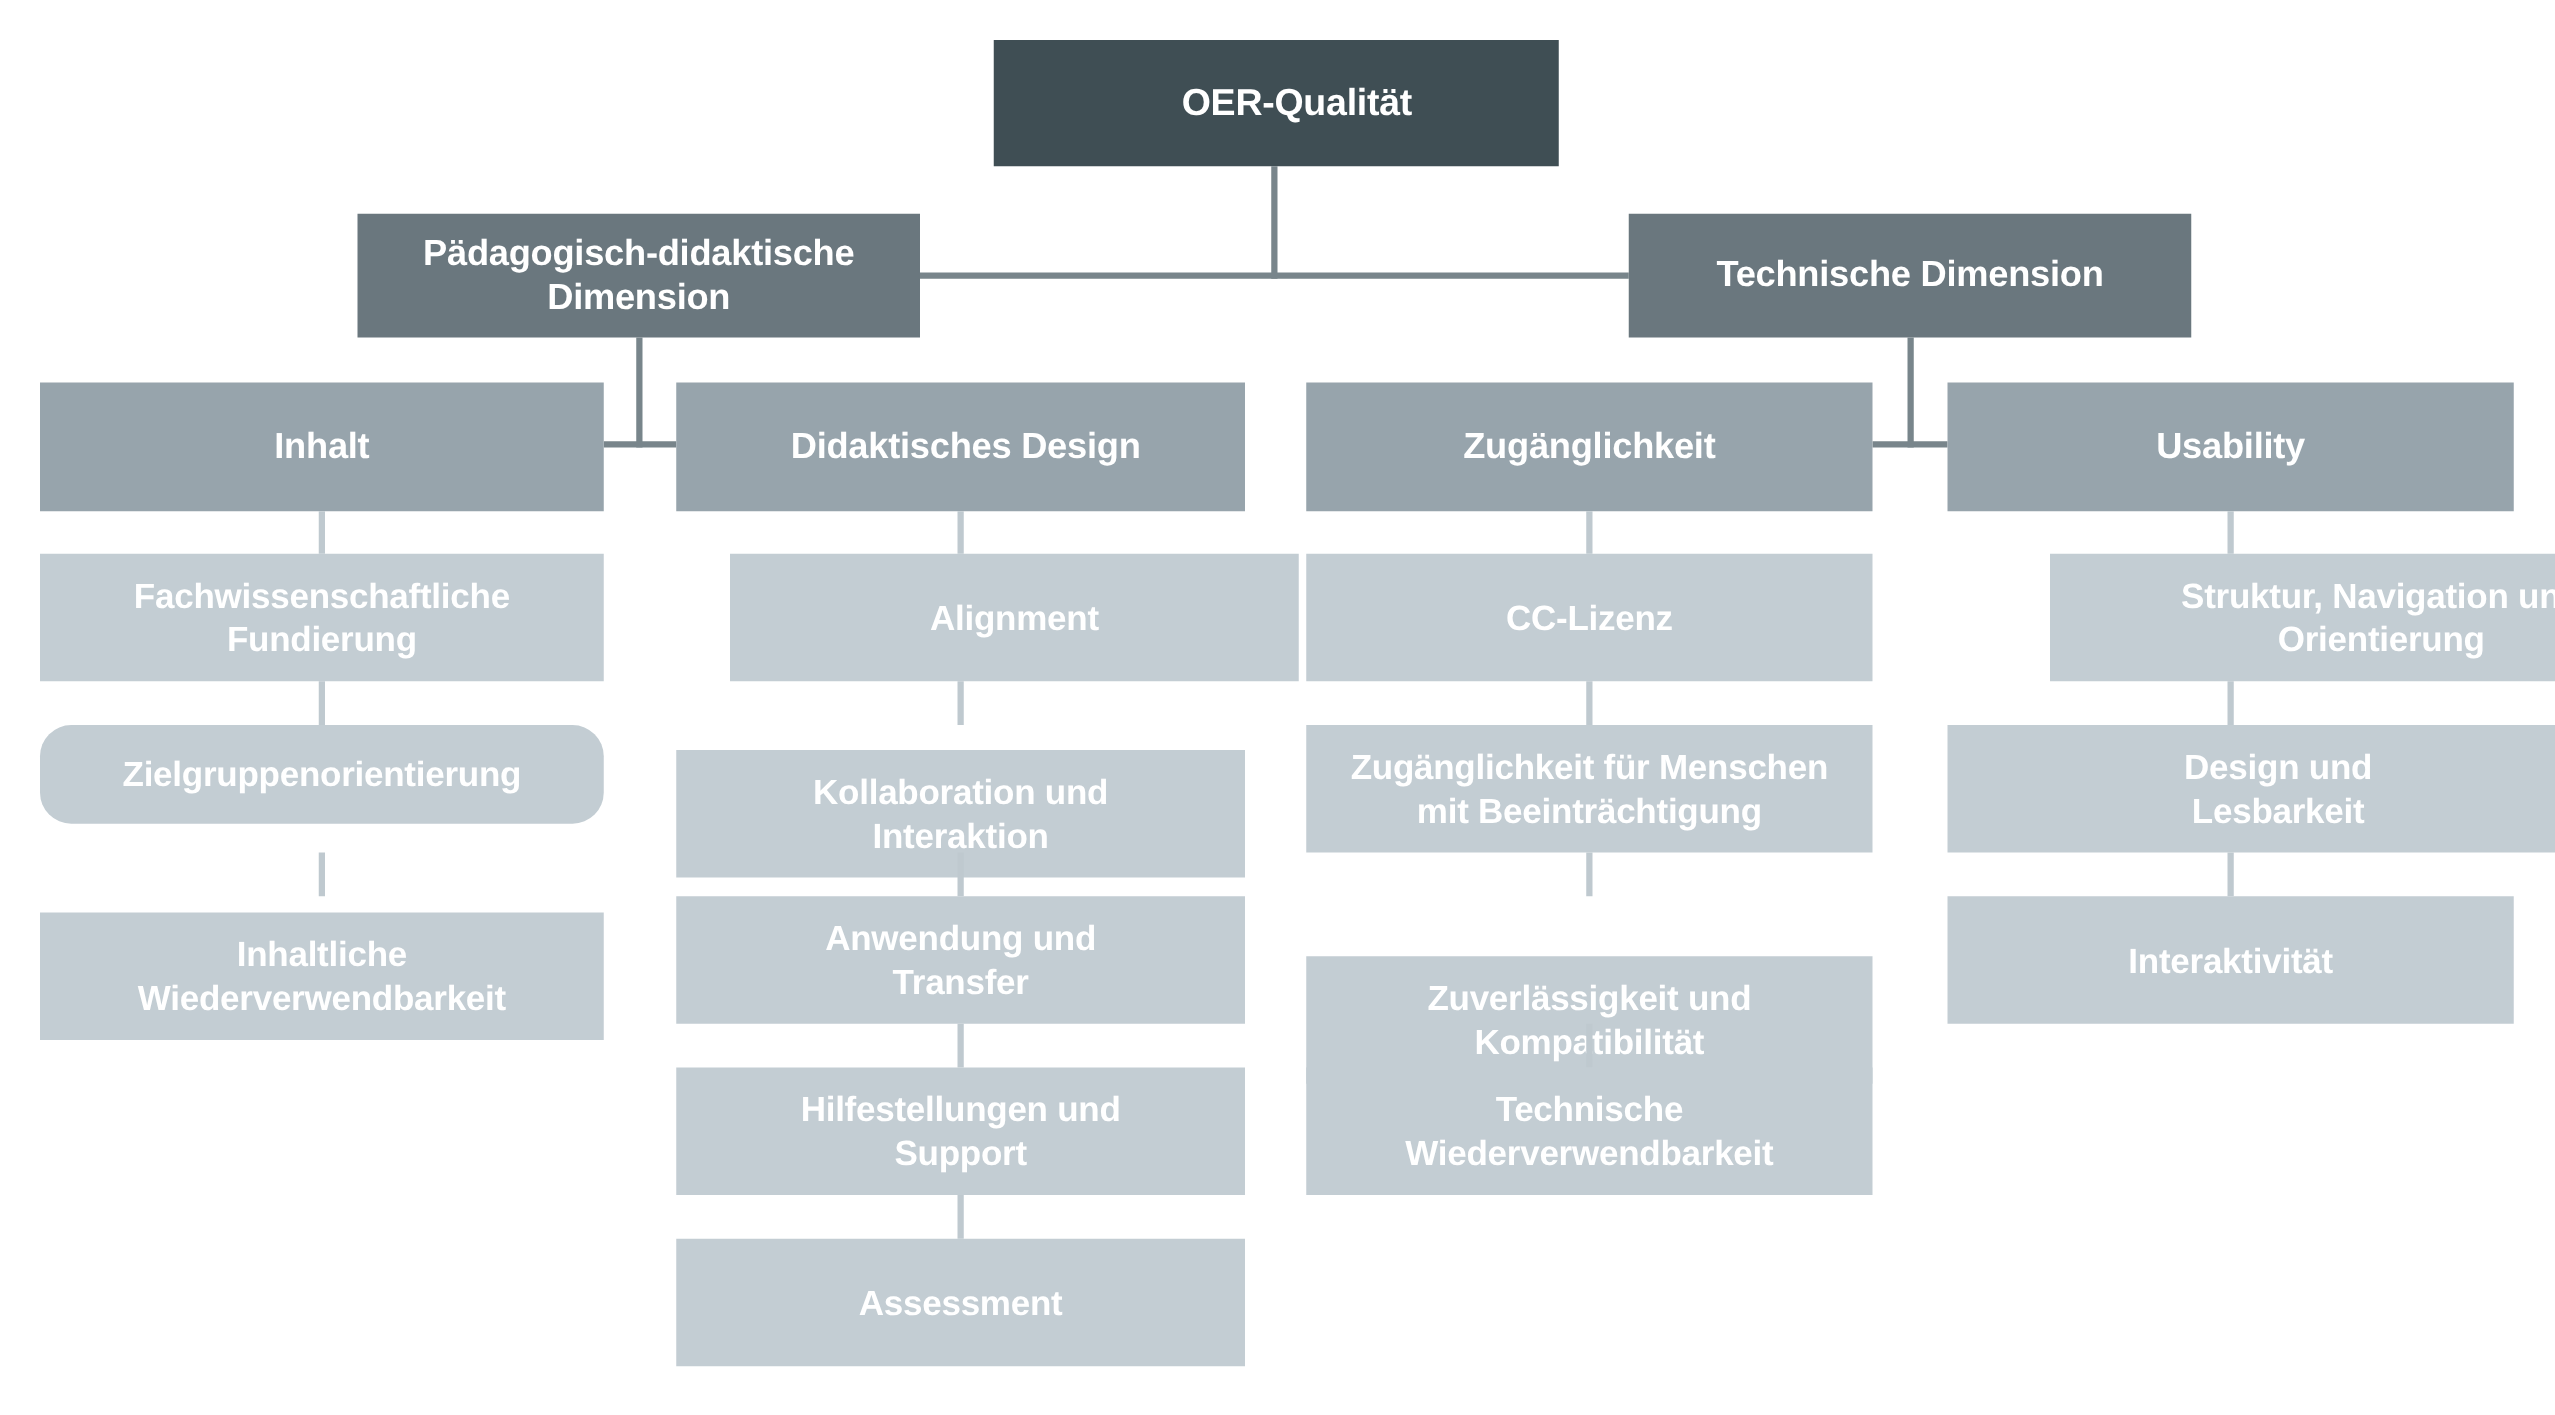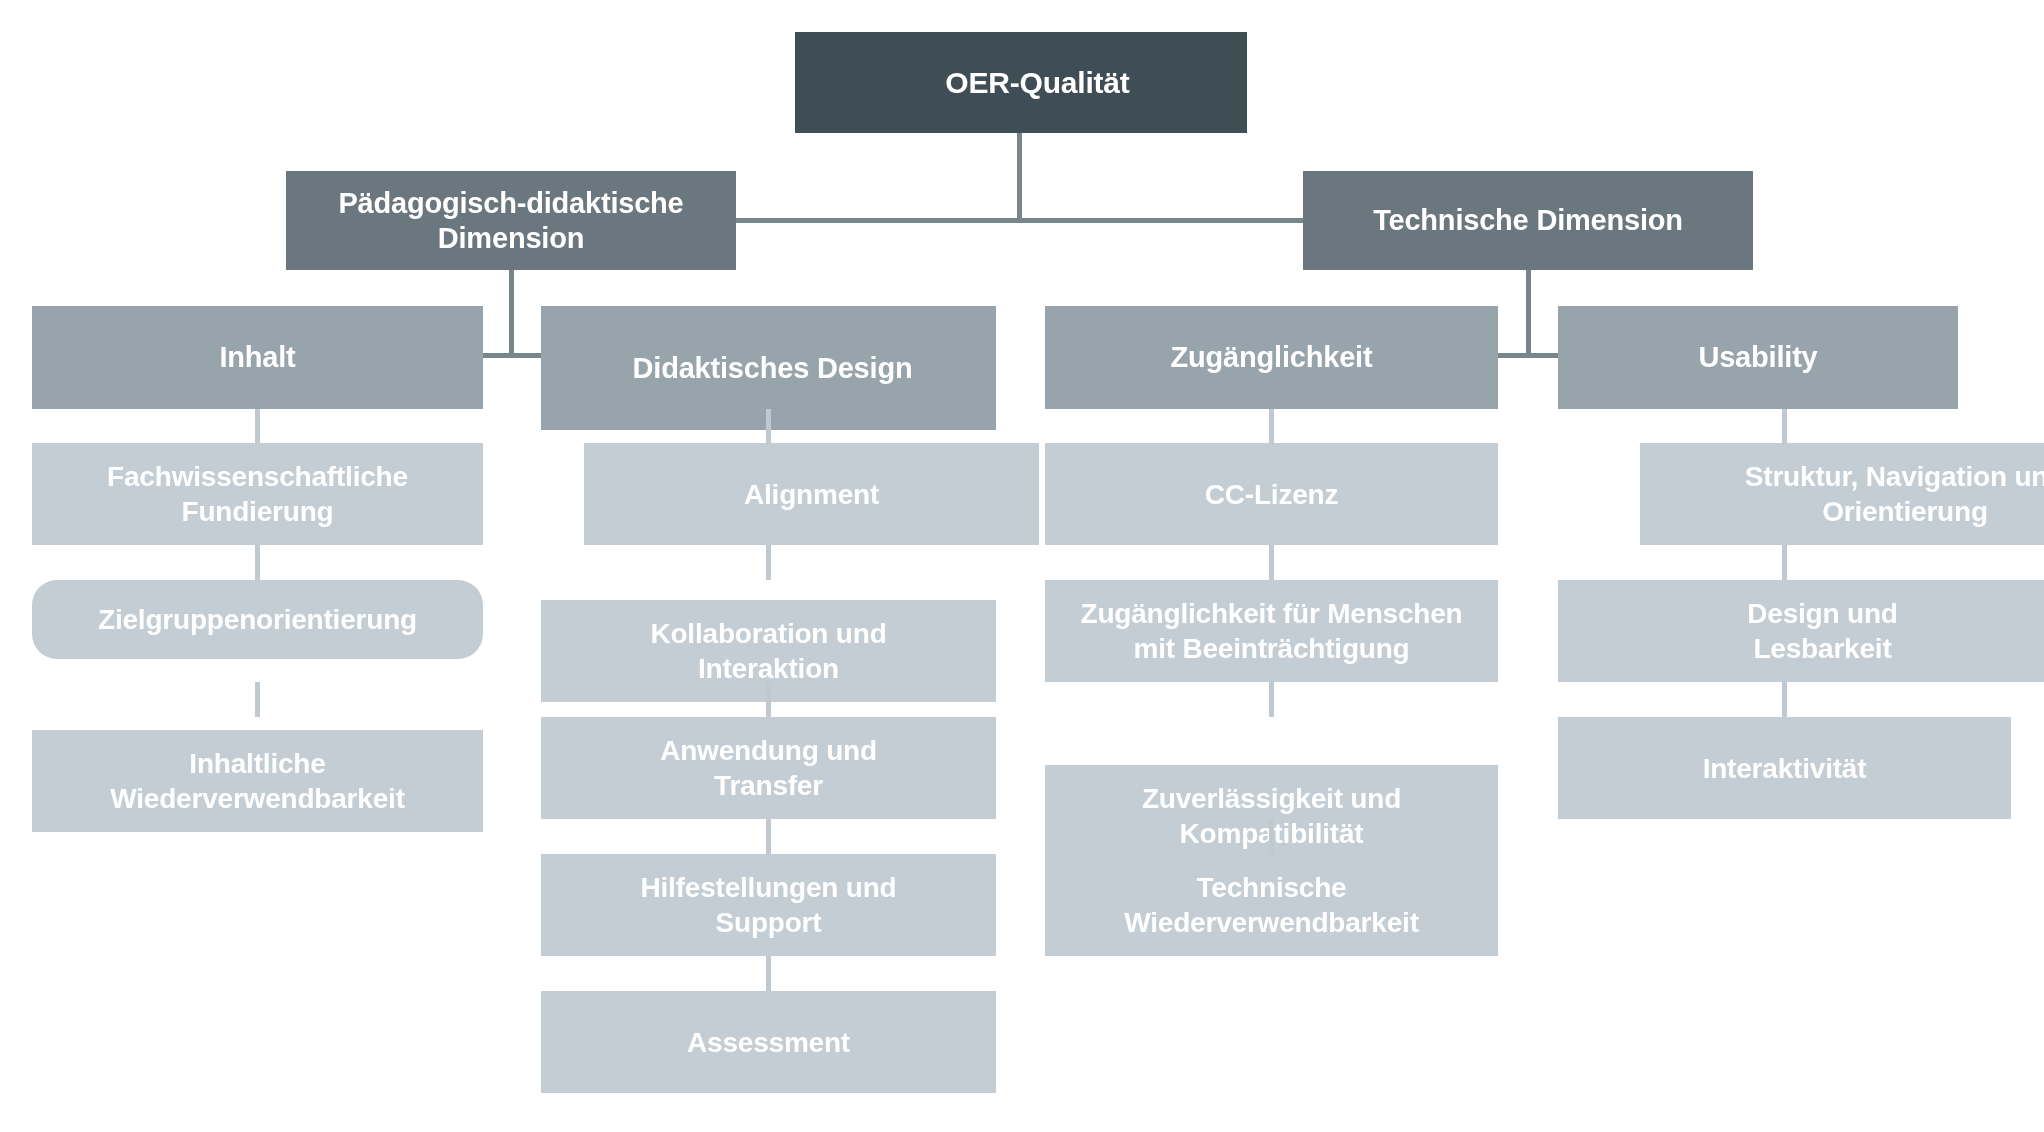--- a/index.html
+++ b/index.html
@@ -54,23 +54,23 @@
   <div class="box l2" style="left:286px;top:171px;width:450px;height:99px;">Pädagogisch-didaktische
 Dimension</div>
   <div class="box l2" style="left:1303px;top:171px;width:450px;height:99px;">Technische Dimension</div>
 
   <div class="conn dark" style="left:509px;top:270px;width:5px;height:88px;"></div>
   <div class="conn dark" style="left:483px;top:353px;width:58px;height:5px;"></div>
   <div class="conn dark" style="left:1526px;top:270px;width:5px;height:88px;"></div>
   <div class="conn dark" style="left:1498px;top:353px;width:60px;height:5px;"></div>
 
   <div class="box hdr" style="left:32px;top:306px;width:451px;height:103px;">Inhalt</div>
-  <div class="box hdr" style="left:541px;top:306px;width:455px;height:124px;padding-left:12px;">Didaktisches Design</div>
+  <div class="box hdr" style="left:541px;top:306px;width:455px;height:103px;padding-left:12px;">Didaktisches Design</div>
   <div class="box hdr" style="left:1045px;top:306px;width:453px;height:103px;">Zugänglichkeit</div>
-  <div class="box hdr" style="left:1558px;top:306px;width:400px;height:103px;">Usability</div>
+  <div class="box hdr" style="left:1558px;top:306px;width:453px;height:103px;">Usability</div>
 
   <div class="conn light" style="left:255px;top:409px;width:5px;height:34px;"></div>
   <div class="box item" style="left:32px;top:443px;width:451px;height:102px;">Fachwissenschaftliche
 Fundierung</div>
   <div class="conn light" style="left:255px;top:545px;width:5px;height:35px;"></div>
   <div class="box item" style="left:32px;top:580px;width:451px;height:79px;border-radius:25px;">Zielgruppenorientierung</div>
   <div class="conn light" style="left:255px;top:682px;width:5px;height:35px;"></div>
   <div class="box item" style="left:32px;top:717px;width:451px;height:102px;margin-top:13px;">Inhaltliche
 Wiederverwendbarkeit</div>
 

